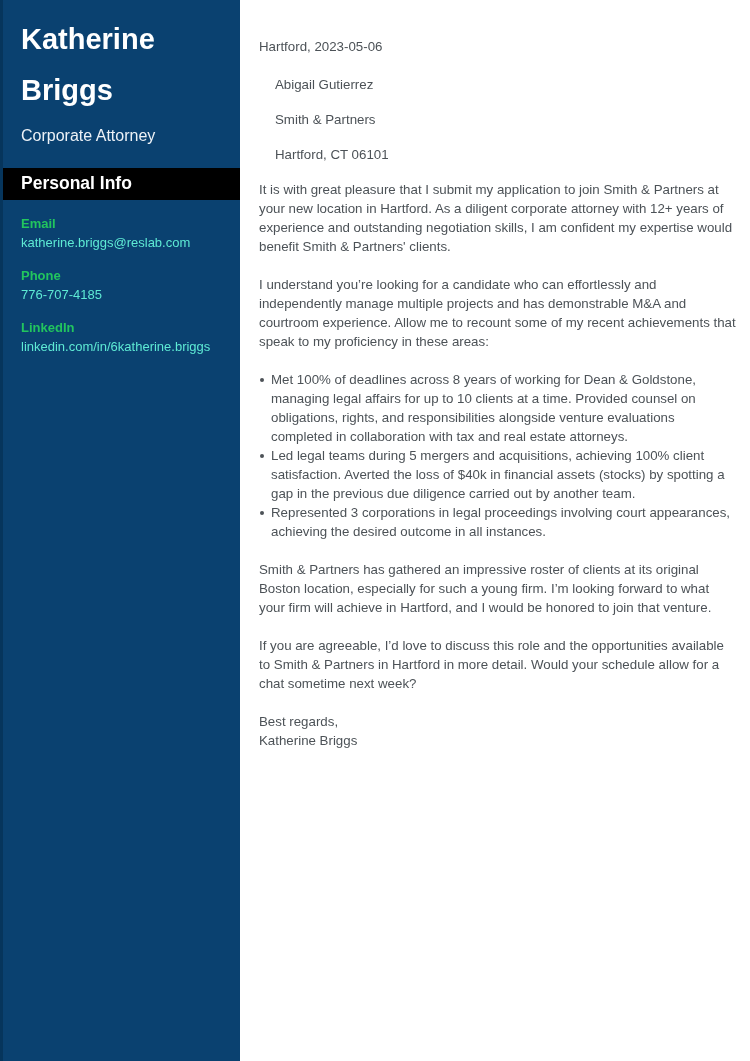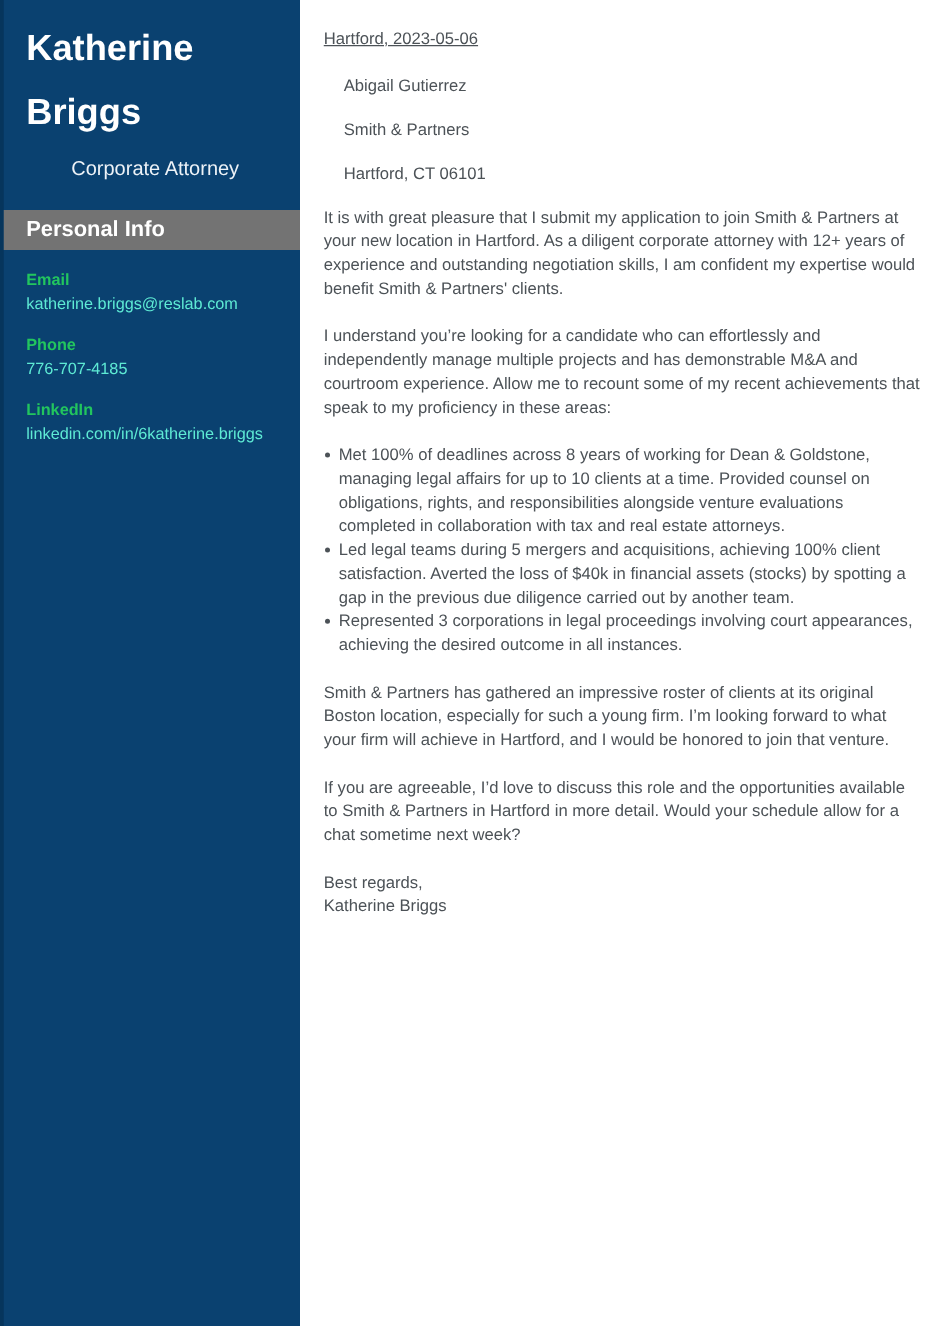--- a/index.html
+++ b/index.html
@@ -29,25 +29,24 @@
     font-weight: bold;
     line-height: 51px;
     color: #ffffff;
   }
   .job-title {
     margin-top: 10px;
     padding: 0 18px;
     font-size: 16px;
     line-height: 19px;
     color: #edf2f7;
-    margin-left: 36px;
   }
   .section-band {
     margin-top: 23px;
-    background: #737373;
+    background: #000000;
     padding: 5px 18px 7px 18px;
     font-size: 17.5px;
     font-weight: bold;
     line-height: 20px;
     color: #ffffff;
   }
   .contact-group { padding: 0 18px; margin-top: 14px; }
   .contact-label {
     font-size: 13px;
     font-weight: bold;
@@ -63,21 +62,21 @@
 
   
   .letter {
     flex: 1 1 auto;
     box-sizing: border-box;
     padding: 21px 14px 0 19px;
     color: #4c5257;
     font-size: 13.3px;
     line-height: 19px;
   }
-  .date-line { margin: 0 0 19px 0; text-decoration: underline; }
+  .date-line { margin: 16px 0 19px 0; }
   .recipient p { margin: 16px; }
   .salutation { margin: 56px 0 19px 0; }
   .letter p.para { margin: 0 0 19px 0; }
   ul.achievements {
     list-style: none;
     margin: 0 0 19px 0;
     padding: 0;
   }
   ul.achievements li {
     position: relative;

